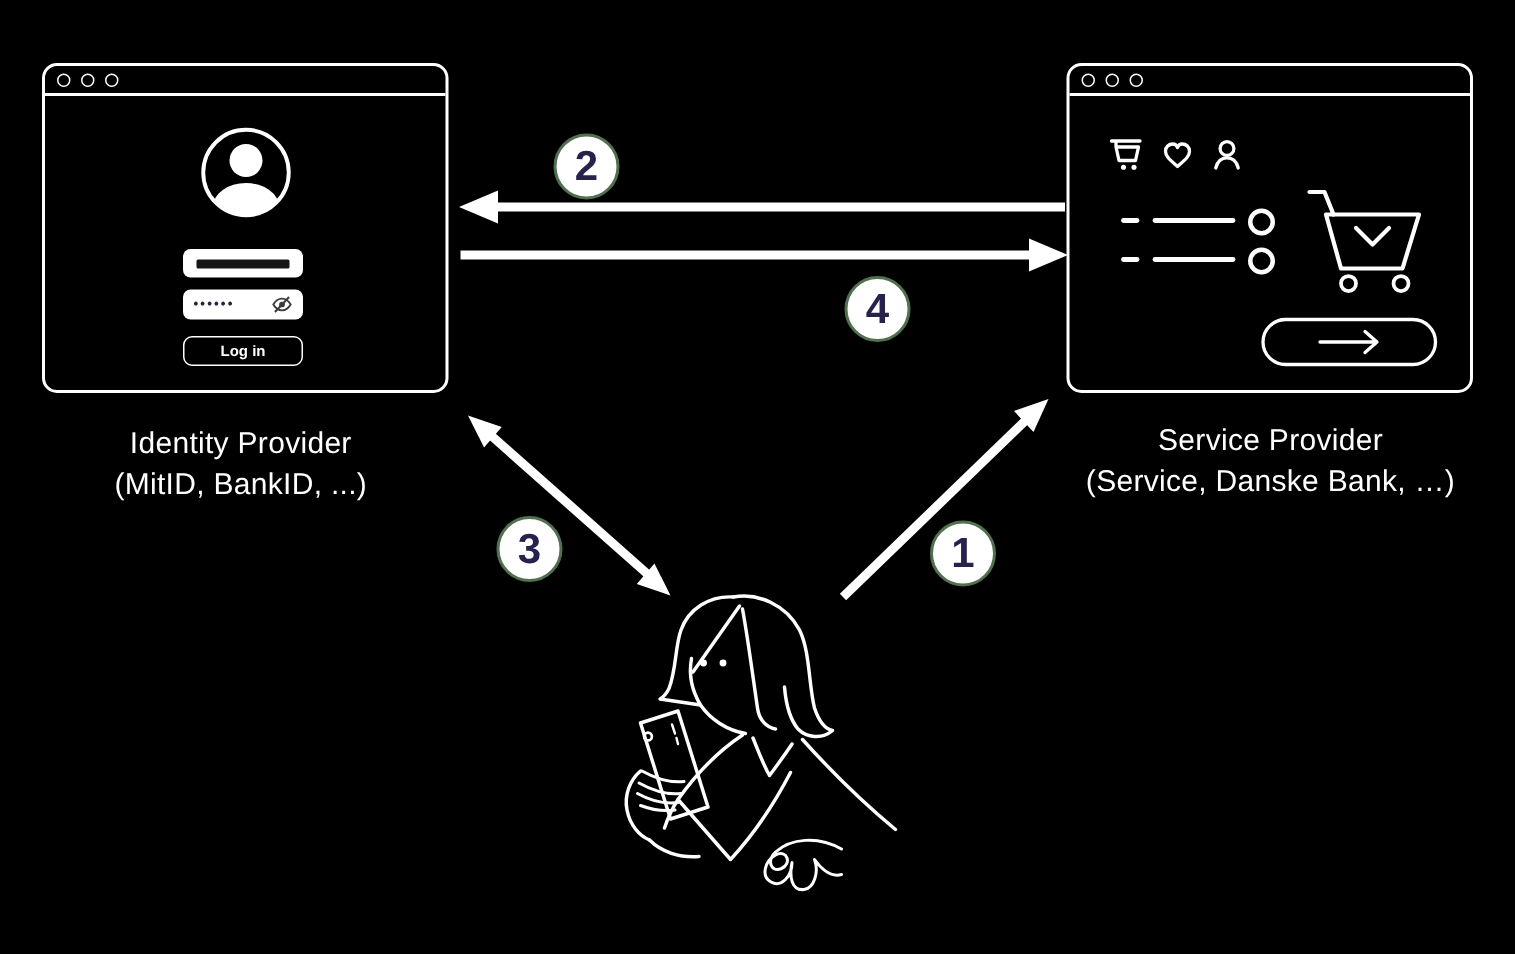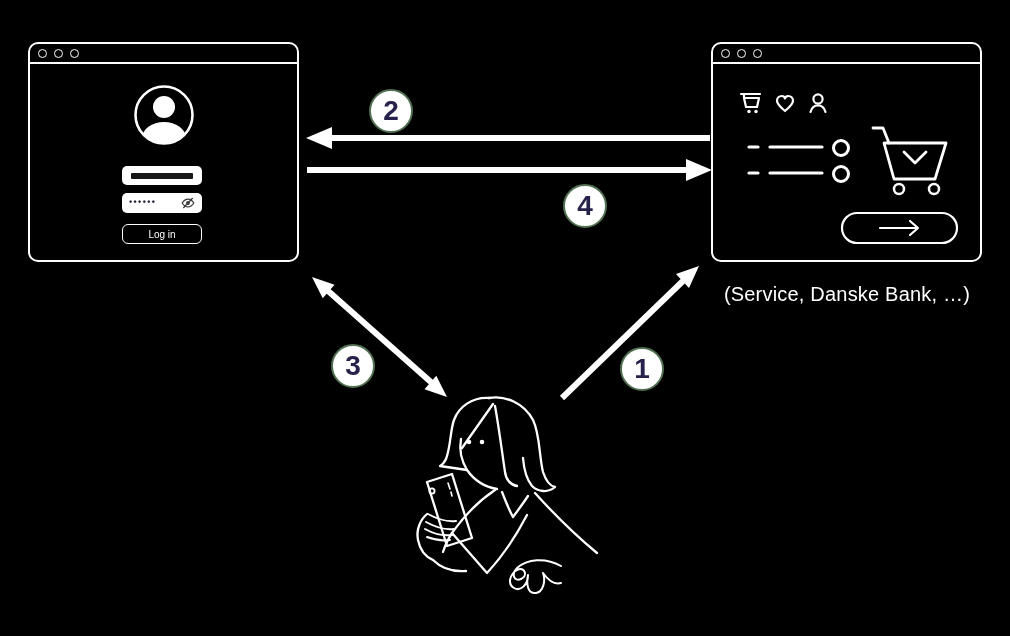--- a/index.html
+++ b/index.html
@@ -37,21 +37,21 @@
     top:149px; height:20px; display:flex; align-items:center;
     justify-content:space-between; padding:0 7px;
   }
   .pw-dots {
     color:#26233f; font-size:9px; font-weight:bold; letter-spacing:1.4px;
     line-height:1; transform:translateY(-1px);
   }
   .login-button {
     position:absolute; left:92px; top:180px; width:80px; height:20px;
     background:#000; border:1.6px solid #fff; border-radius:6px;
-    color:#fff; font-size:10px; font-weight:normal;
+    color:#fff; font-size:10px; font-weight:bold;
     display:flex; align-items:center; justify-content:center; cursor:pointer;
   }
   
   .badge {
     position:absolute; width:44px; height:44px; border-radius:50%;
     background:#fff; border:2px solid #517050;
     color:#26224c; font-size:28px; font-weight:bold;
     display:flex; align-items:center; justify-content:center;
   }
   #badge-1 { left:620px; top:347px; }
@@ -223,17 +223,22 @@
         <path d="M561,566 C545,557 527,559 517,568 C511,574 514,582 521,579 C528,576 525,566 517,570 C510,574 507,584 514,588 C521,592 528,584 528,575 C526,585 528,594 536,593 C543,592 546,581 543,573 C548,580 554,585 561,583" stroke-width="2"></path>
       </g>
     </g>
   </svg>
 
   <div class="badge" id="badge-1">1</div>
   <div class="badge" id="badge-2">2</div>
   <div class="badge" id="badge-3">3</div>
   <div class="badge" id="badge-4">4</div>
 
+  <div class="caption" id="idp-caption">
+    <div>Identity Provider</div>
+    <div>(MitID, BankID, ...)</div>
+  </div>
   <div class="caption" id="sp-caption">
+    <div>Service Provider</div>
     <div>(Service, Danske Bank, …)</div>
   </div>
 
 </div>
 
 </body></html>

